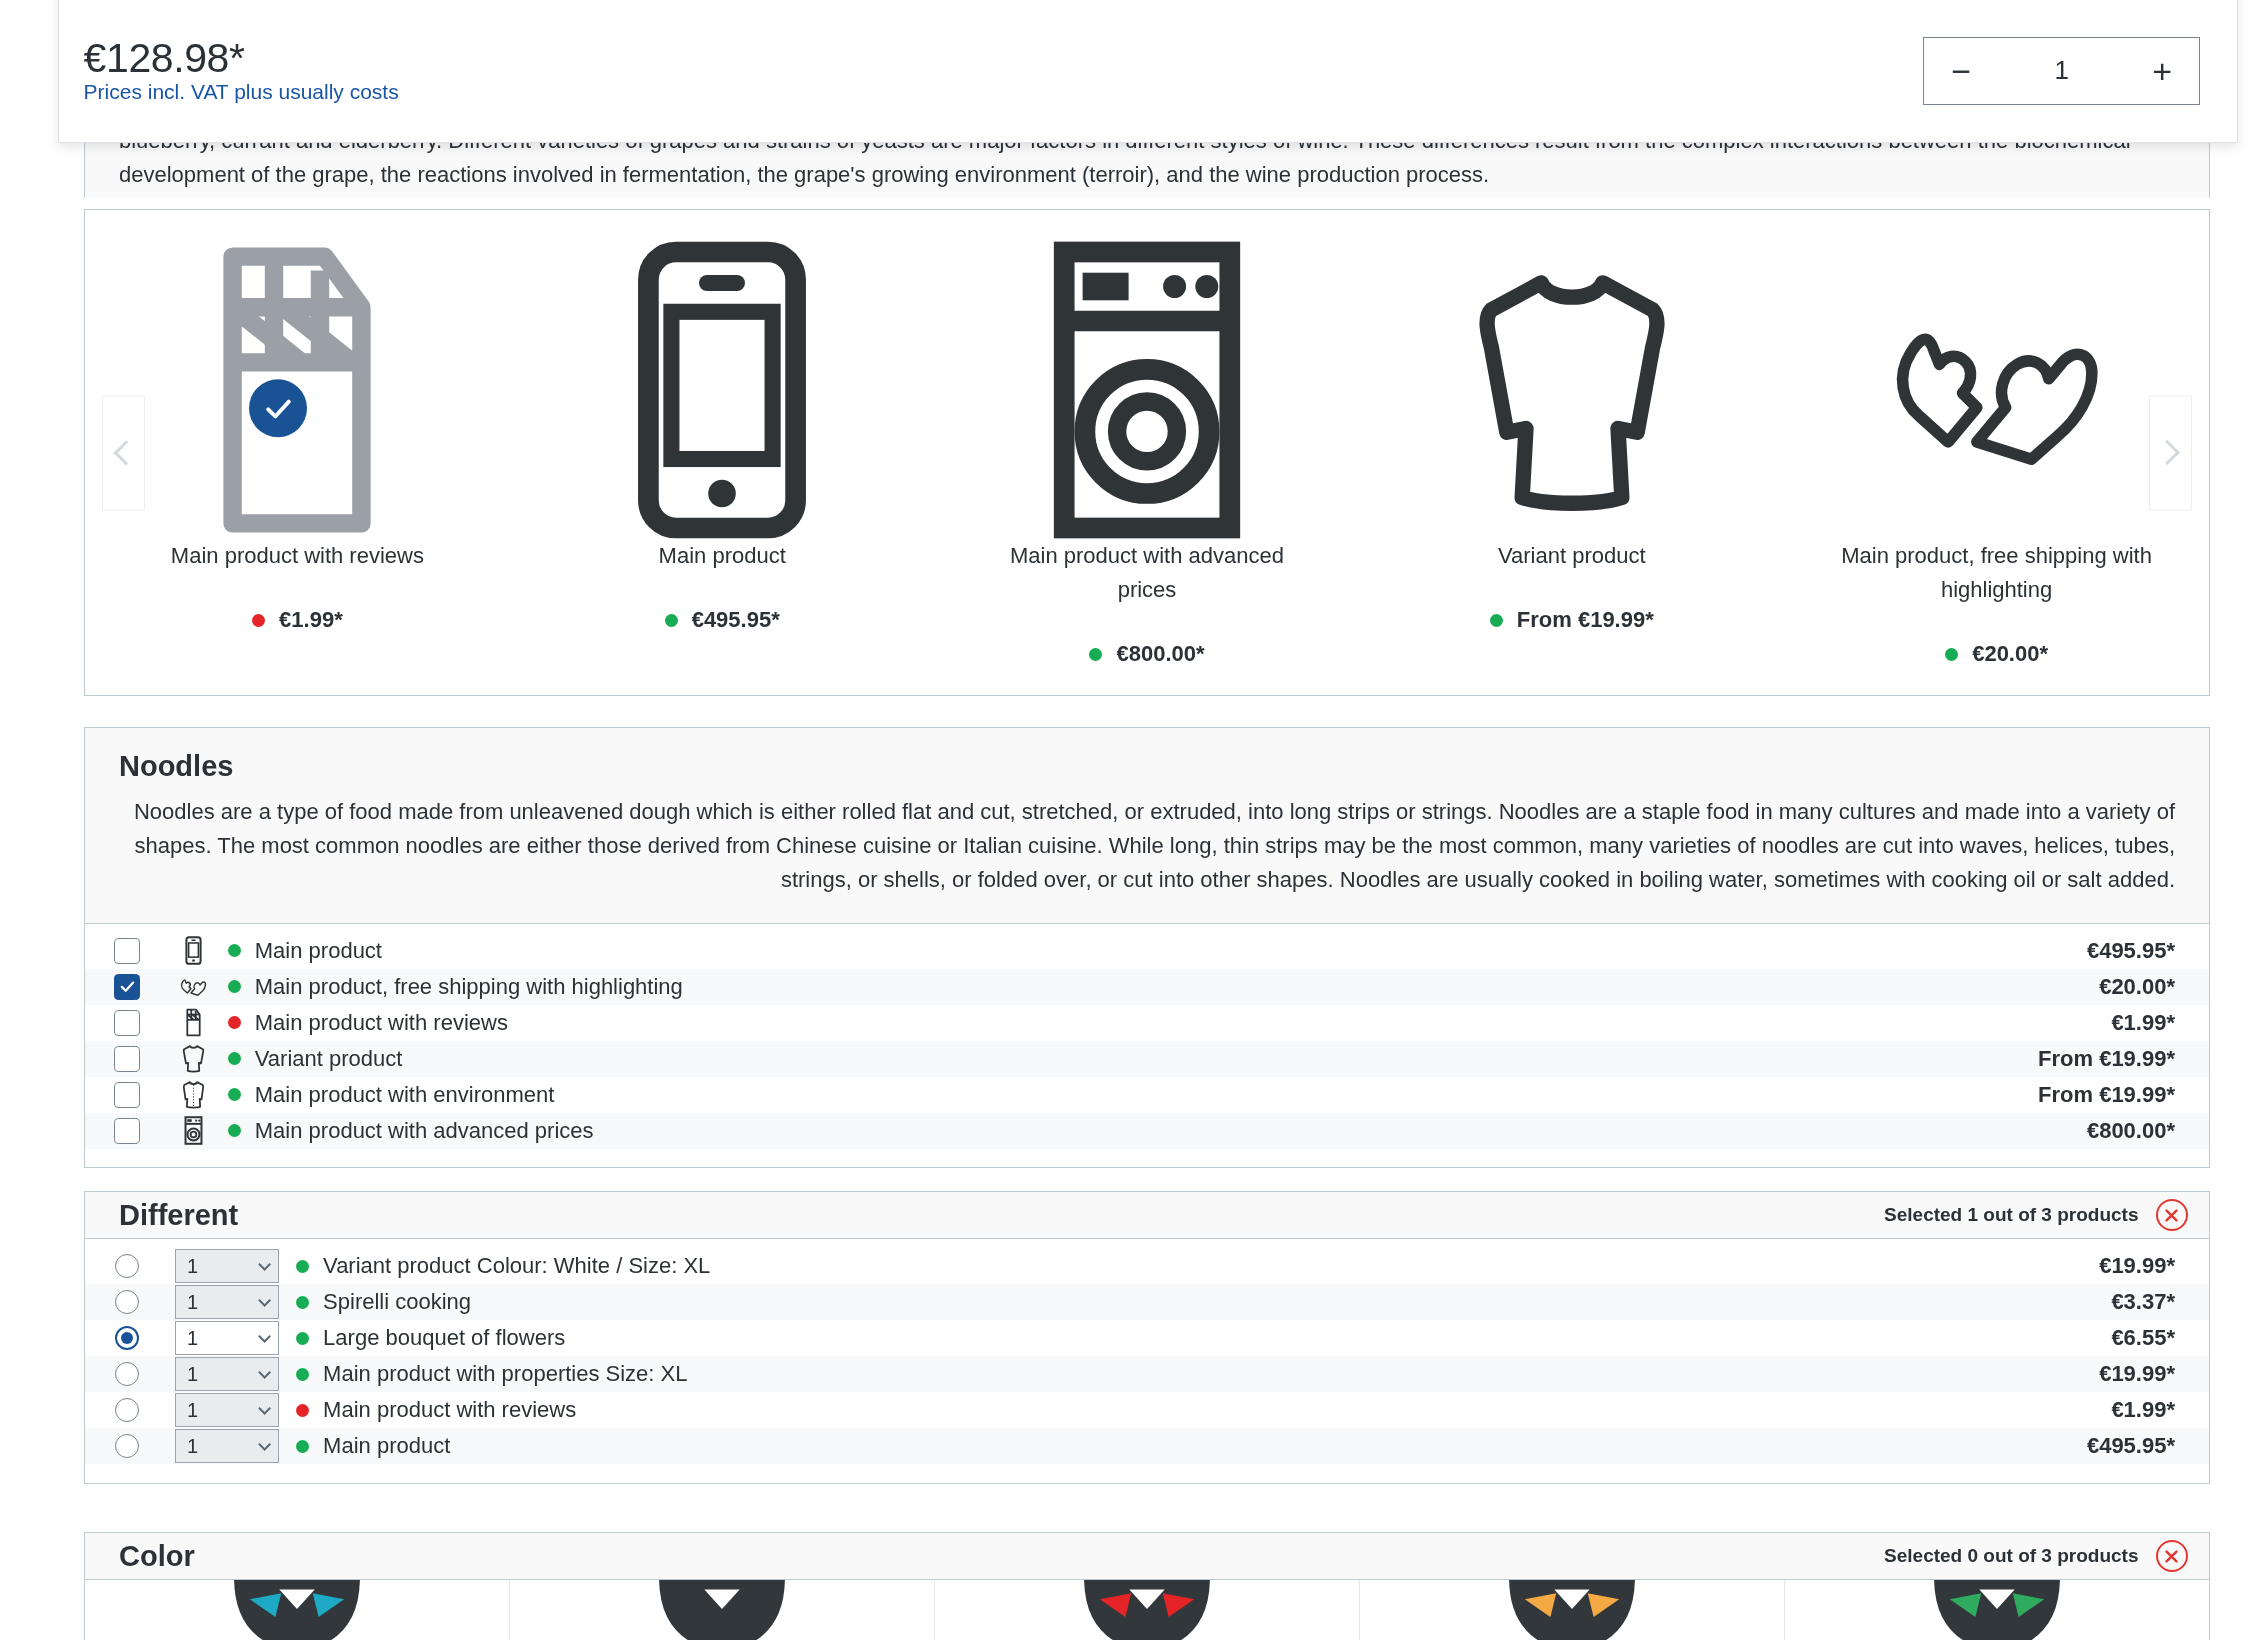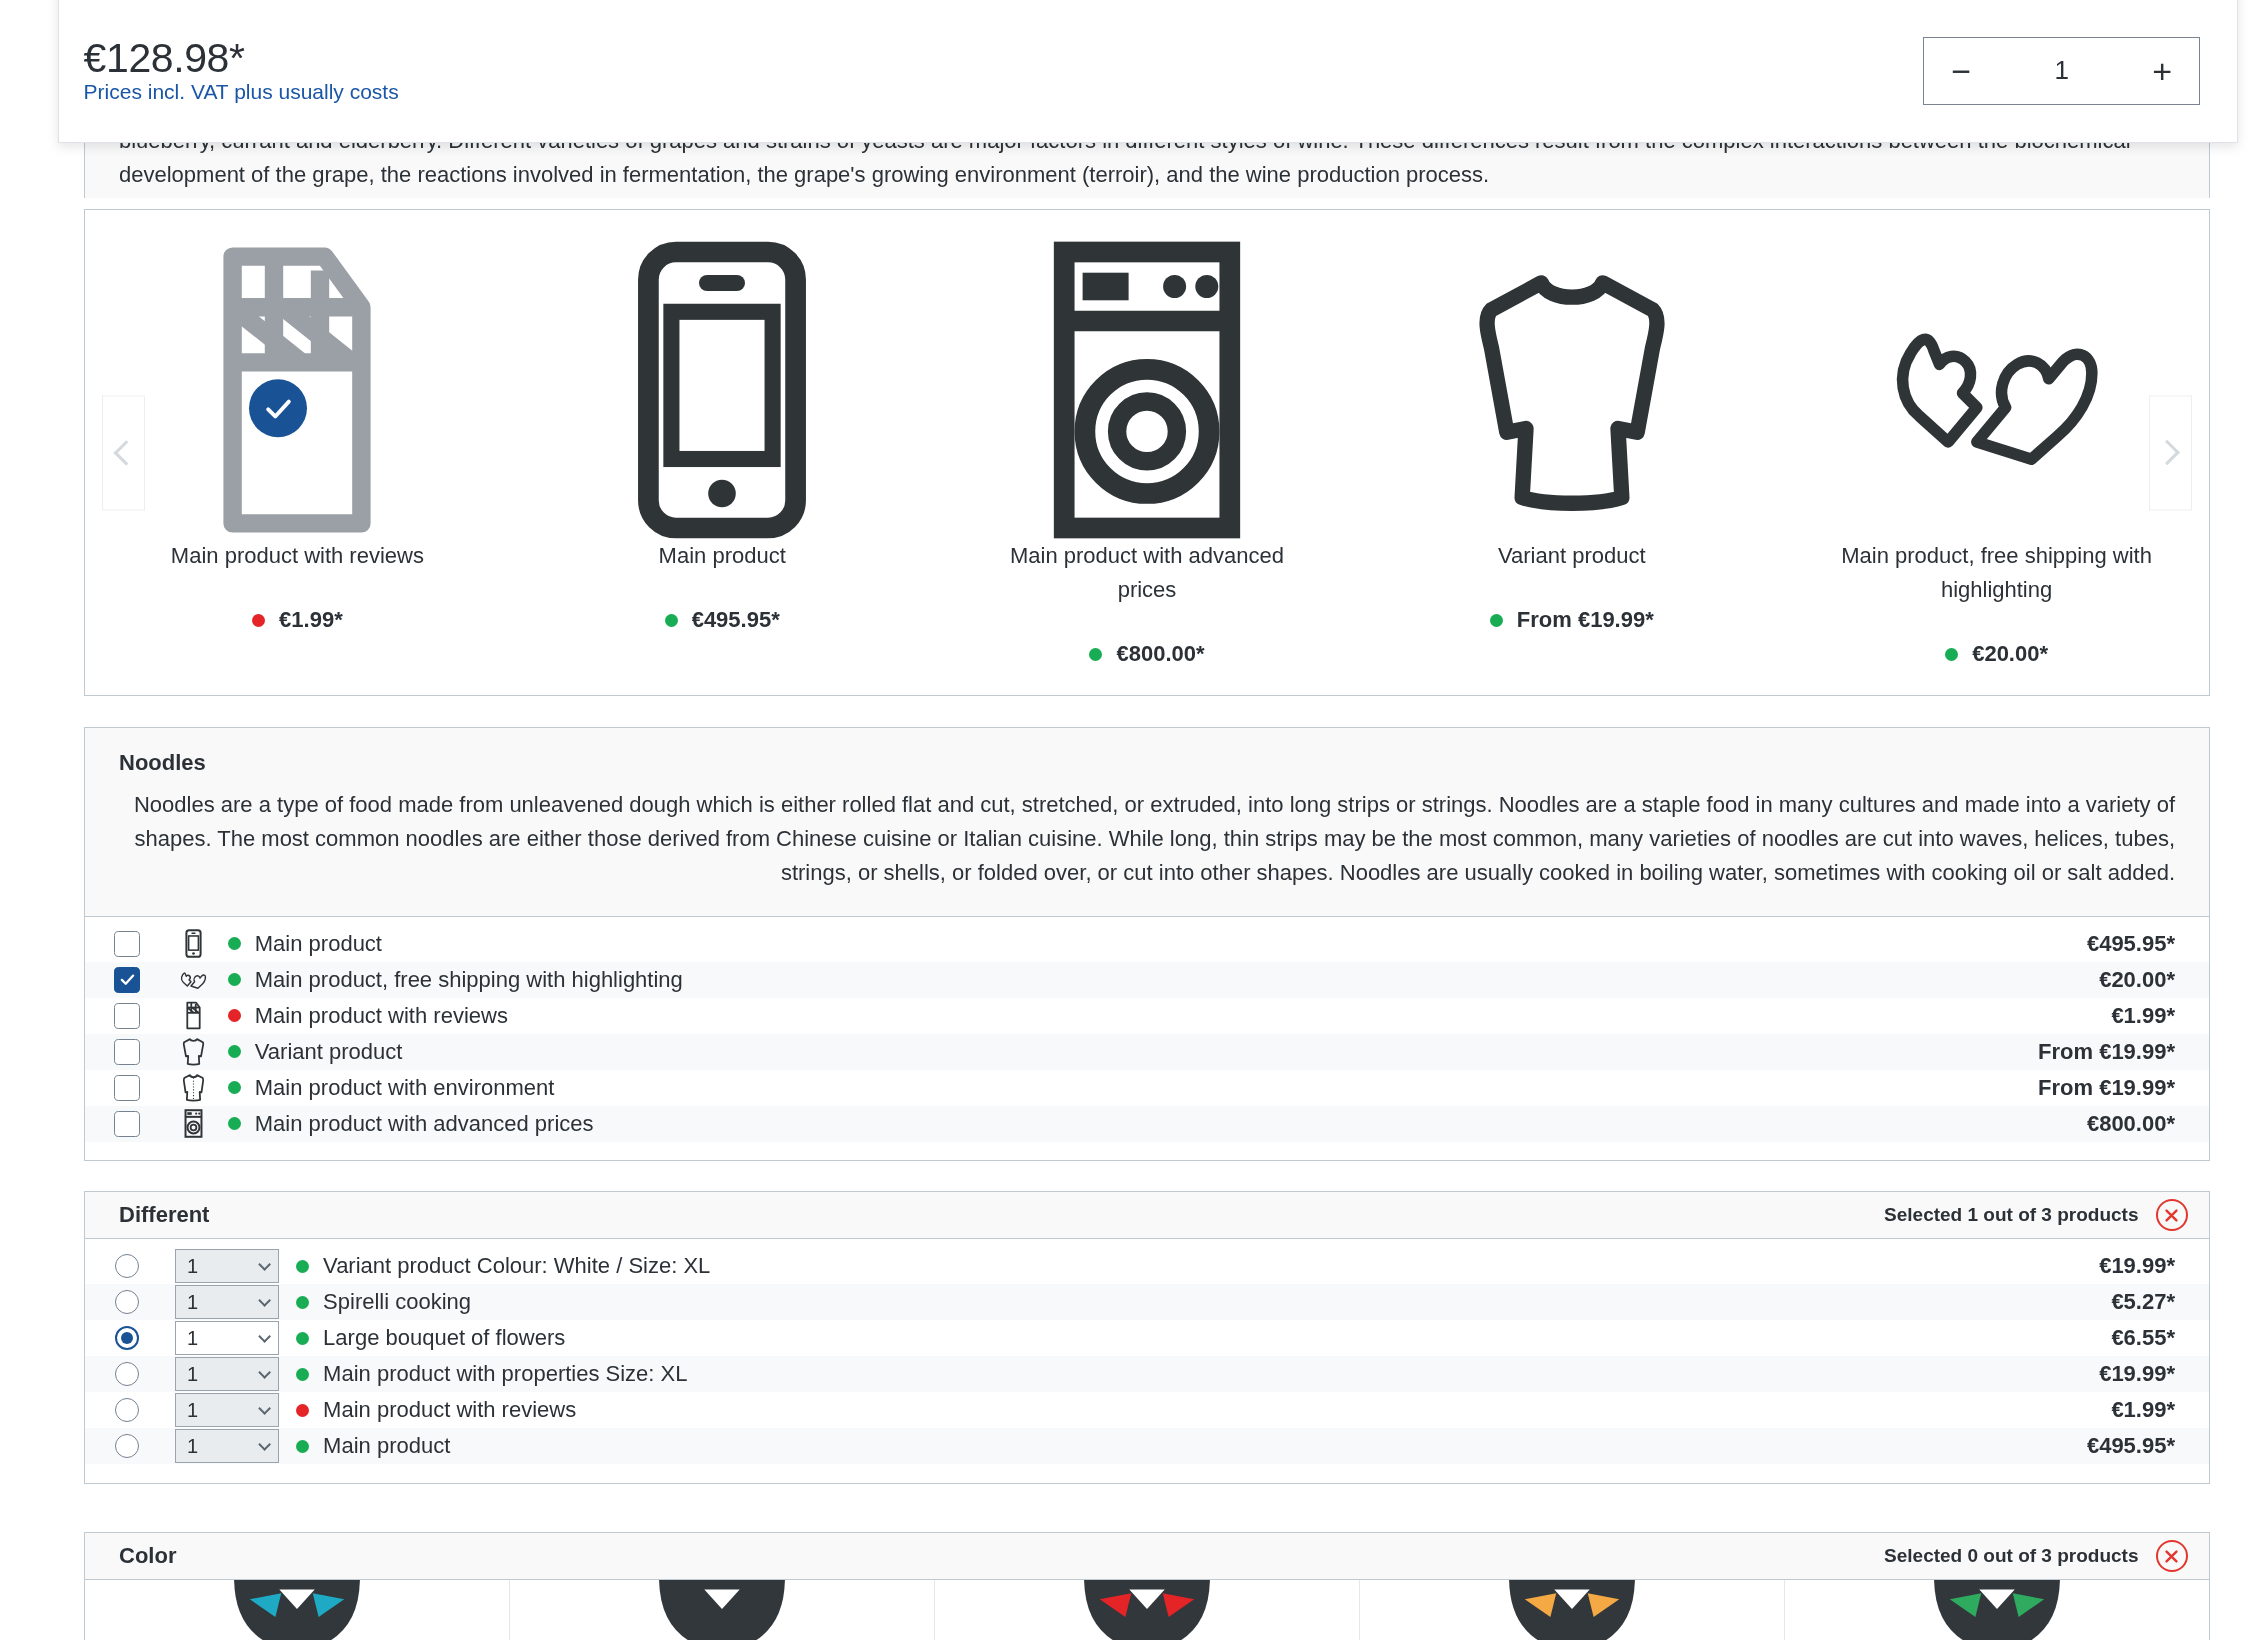--- a/index.html
+++ b/index.html
@@ -132,21 +132,21 @@
   }
   .panel-head {
     background: #f9f9fa;
     border-bottom: 0.8px solid #bfc9d2;
     padding: 21.5px 34px 26px 34px;
   }
   .panel-head.row {
     display: flex; align-items: center; justify-content: space-between;
     padding: 23px 21.5px 23px 34px;
   }
-  .panel-title { font-size: 22px; font-weight: bold; color: #2b3136; }
+  .panel-title { font-size: 29px; font-weight: bold; color: #2b3136; }
   .panel-desc {
     margin-top: 12.3px; font-size: 22px; line-height: 34px; color: #2b3136; text-align: right;
   }
   .head-right { display: flex; align-items: center; }
   .head-count { font-size: 19px; font-weight: bold; color: #2b3136; margin-right: 17px; }
   .x-circle {
     width: 32px; height: 32px; border-radius: 50%;
     border: 2.3px solid #e2372e;
     display: flex; align-items: center; justify-content: center;
     cursor: pointer;
@@ -508,21 +508,21 @@
          <div class="rdo"></div>
        </div>
        <div class="qsel">
          <span>1</span>
          <span class="car"></span>
        </div>
        <div class="lbl">
          <span class="dot" style="background:#18ad54"></span>
          <span>Spirelli cooking</span>
        </div>
-       <div class="amt">€5.27*</div>
+       <div class="amt">€3.37*</div>
       </div>
       <div class="row">
         <div class="ctrl">
          <div class="rdo on"></div>
        </div>
        <div class="qsel white">
          <span>1</span>
          <span class="car"></span>
        </div>
        <div class="lbl">

